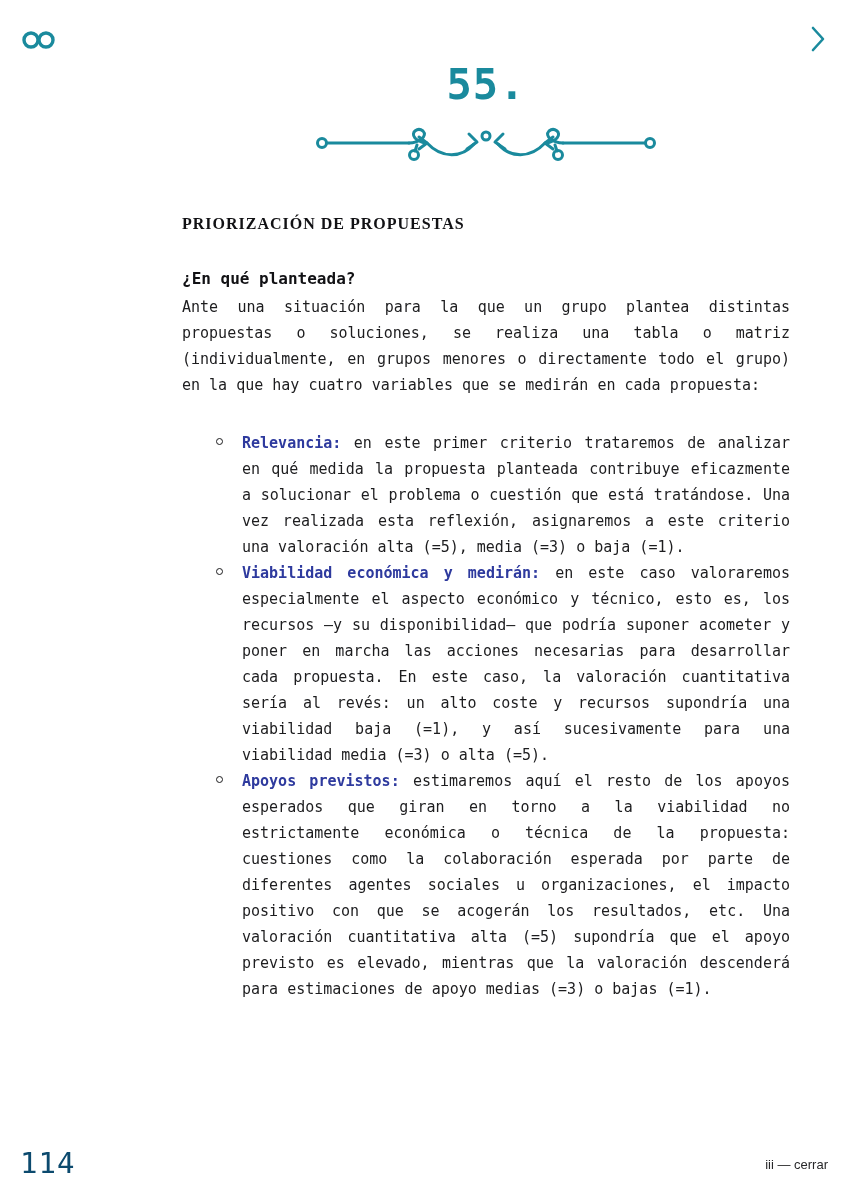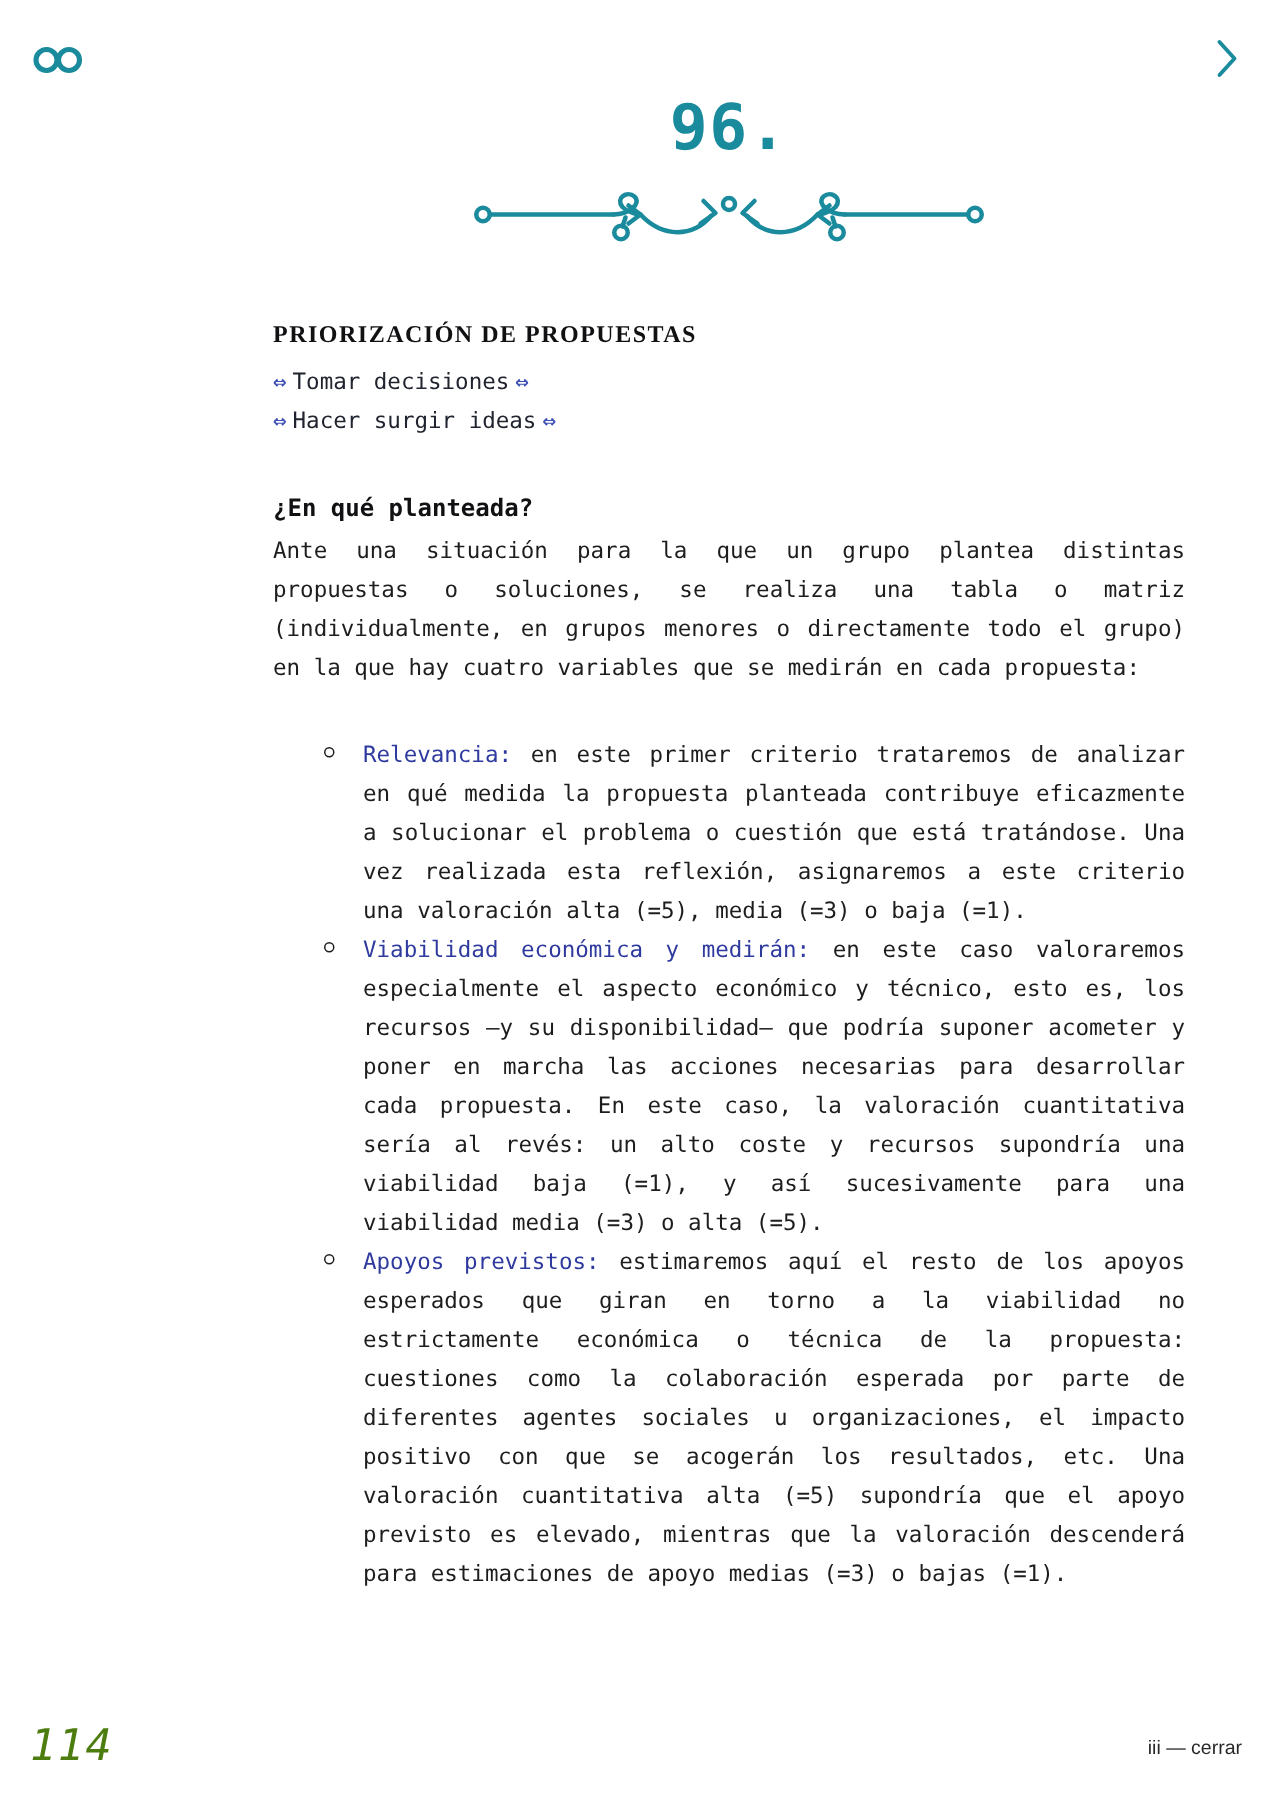--- a/index.html
+++ b/index.html
@@ -51,25 +51,25 @@
     padding-left:60px;
     font-size:15px;line-height:26px;
     text-align:justify;
   }
   .bullet-marker{
     position:absolute;left:34px;top:8px;
     width:7px;height:7px;
     border:1.5px solid #1d1d1f;border-radius:50%;
     box-sizing:border-box;
   }
-  .term{color:#2e3a9e;font-weight:400;}
+  .term{color:#2e3a9e;font-weight:700;}
   
   .page-number{
     position:absolute;left:20px;bottom:20px;
-    font-size:29px;color:#4d7c0f;letter-spacing:1px;font-style:italic;
+    font-size:29px;color:#0c4a6e;letter-spacing:1px;
   }
   .close-link{
     position:absolute;right:21px;bottom:28px;
     font-size:13px;color:#28282a;cursor:pointer;
     font-family:"Liberation Sans",sans-serif;
     text-align:center;
   }
 </style>
 </head>
 <body>
@@ -85,21 +85,21 @@
     </svg>
   </div>
   <div class="next-btn">
     <svg width="18" height="26" viewBox="0 0 18 26">
       <polyline points="4,2 14,13 4,24" fill="none" stroke="#1a8a9d" stroke-width="2.6" stroke-linecap="round" stroke-linejoin="round"></polyline>
     </svg>
   </div>
 
   <div class="content">
 
-    <div class="chapter-num">96.</div>
+    <div class="chapter-num">55.</div>
 
     <div class="divider">
       <svg width="340" height="44" viewBox="0 0 340 44">
         <g fill="none" stroke="#1a8a9d" stroke-width="3" stroke-linecap="round" stroke-linejoin="round">
           <g id="half">
             <circle cx="6" cy="20" r="4.5"></circle>
             <line x1="11" y1="20" x2="93" y2="20"></line>
             <path d="M 93,20 C 103,20 112,13 107,8 C 102,4 94,9 99,15 C 101,17 105,19 109,20"></path>
             <polyline points="103,14 111,20 103,26"></polyline>
             <line x1="99" y1="28" x2="101" y2="22"></line>
@@ -108,24 +108,20 @@
             <polyline points="151,26 161,19 153,11"></polyline>
           </g>
           <use href="#half" transform="translate(340,0) scale(-1,1)"></use>
           <circle cx="170" cy="13" r="4"></circle>
         </g>
       </svg>
     </div>
 
     <h1 class="doc-title">PRIORIZACIÓN DE PROPUESTAS</h1>
 
-    <ul class="purpose-list">
-      <li><span class="arrow">⇔</span><span class="purpose-text">Tomar decisiones</span><span class="arrow">⇔</span></li>
-      <li><span class="arrow">⇔</span><span class="purpose-text">Hacer surgir ideas</span><span class="arrow">⇔</span></li>
-    </ul>
 
     <h2 class="subhead">¿En qué planteada?</h2>
     <p class="body-par">Ante una situación para la que un grupo plantea distintas propuestas o soluciones, se realiza una tabla o matriz (individualmente, en grupos menores o directamente todo el grupo) en la que hay cuatro variables que se medirán en cada propuesta:</p>
 
     <ul class="criteria-list">
       <li>
         <span class="bullet-marker"></span>
         <span class="term">Relevancia:</span>
         <span>en este primer criterio trataremos de analizar en qué medida la propuesta planteada contribuye eficazmente a solucionar el problema o cuestión que está tratándose. Una vez realizada esta reflexión, asignaremos a este criterio una valoración alta (=5), media (=3) o baja (=1).</span>
       </li>

